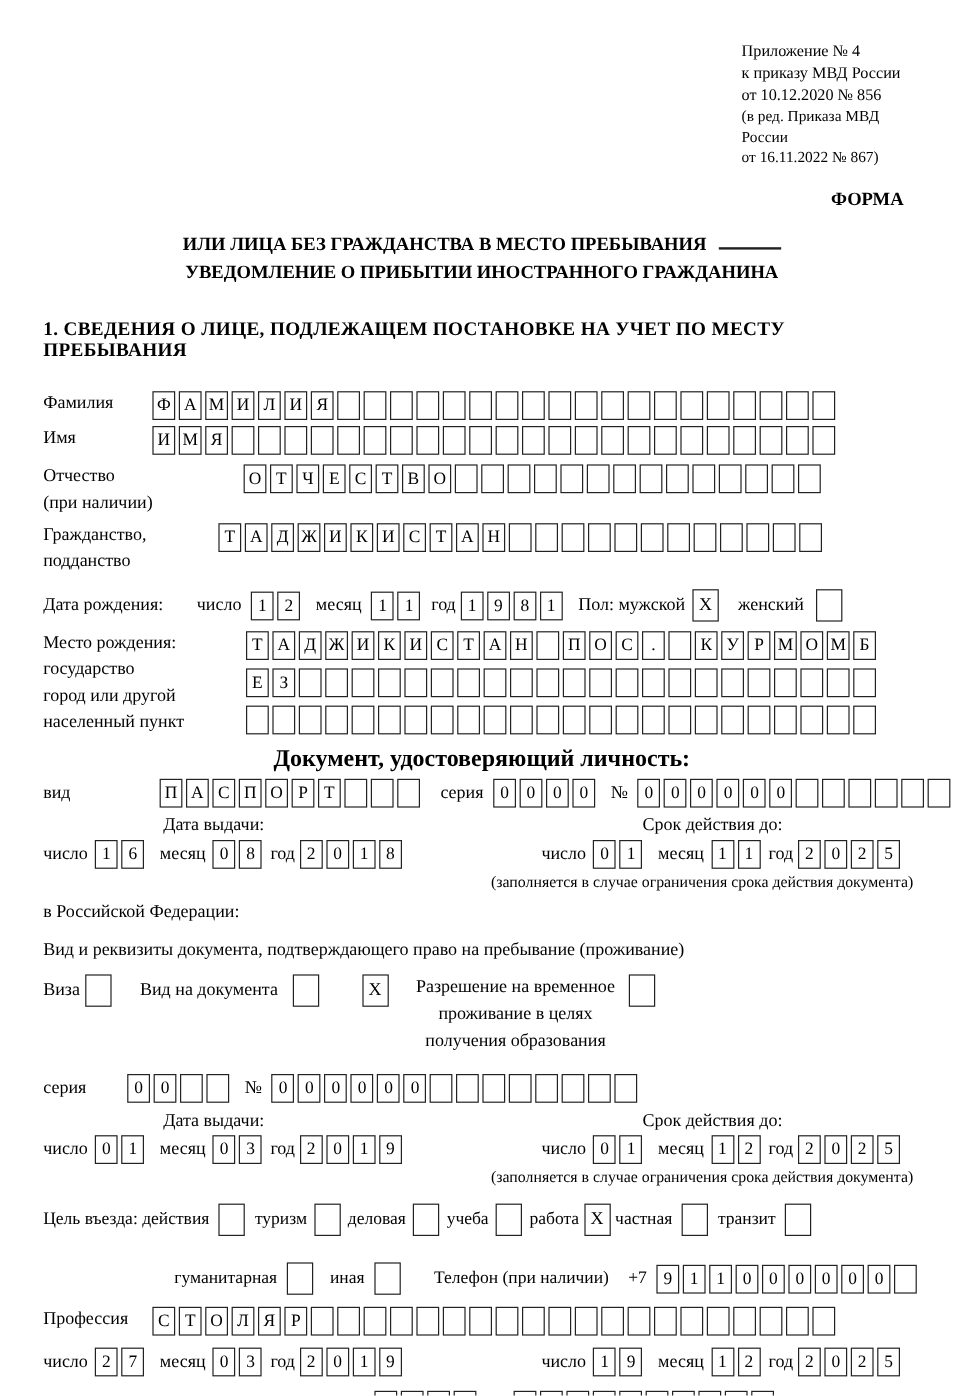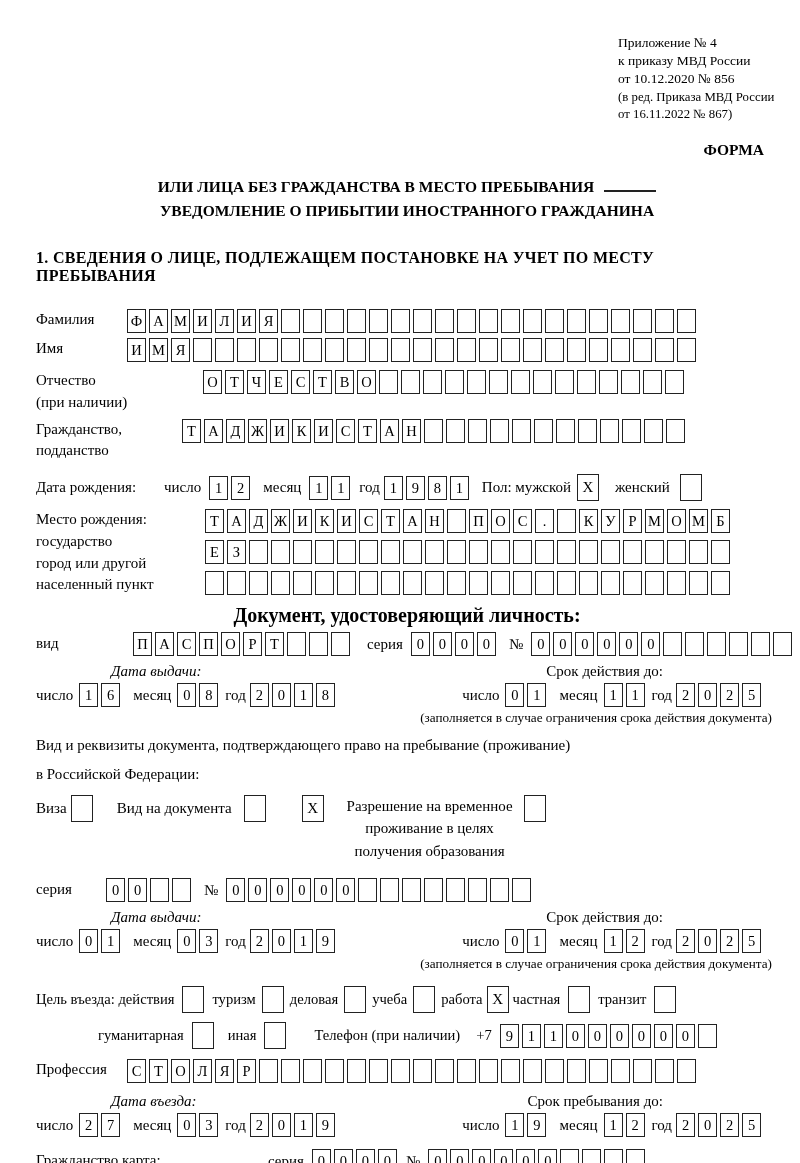--- a/index.html
+++ b/index.html
@@ -1,17 +1,17 @@
 <!DOCTYPE html>
 <html><head>
 <meta charset="utf-8">
 <style>
   html,body{margin:0;padding:0;background:#fff;}
   body{width:800px;height:1163px;overflow:hidden;font-family:"Liberation Serif", serif;color:#000;}
-  .page{box-sizing:border-box;width:800px;height:909px;padding:34px 22px 0 36px;font-size:15px;}
+  .page{box-sizing:border-box;width:800px;height:909px;padding:34px 33px 0 36px;font-size:15px;}
 
   
   .hdr{margin-left:582px;font-size:13.5px;line-height:1.35;}
   .hdr-sub{font-size:12.8px;line-height:1.35;}
   .forma{text-align:right;padding-right:14px;font-weight:bold;font-size:15.5px;margin-top:18px;}
 
   .title{text-align:center;font-weight:bold;font-size:15.5px;margin-top:16px;line-height:1.55;}
   .uline{display:inline-block;width:52px;border-bottom:2px solid #222;height:13px;margin-left:10px;}
 
   .sheading{font-weight:bold;font-size:16px;margin-top:26px;letter-spacing:0.3px;}
@@ -27,32 +27,32 @@
         margin-right:3px;text-align:center;line-height:22px;font-size:14.5px;vertical-align:top;background:#fff;}
   .cellline{margin-bottom:7px;white-space:nowrap;}
   .cbx{display:inline-block;width:20px;height:25px;border:1.5px solid #222;text-align:center;
        line-height:25px;font-size:15px;vertical-align:middle;flex-shrink:0;}
 
   .docheading{text-align:center;font-weight:bold;font-size:20px;margin-top:2px;}
 
   
   .dblock{margin-top:7px;}
   .dlabels{display:flex;}
-  .dlabels .l{margin-left:75px;font-style:italic;}
+  .dlabels .l{margin-left:100px;}
   .dlabels .r{margin-left:auto;margin-right:115px;}
   .drow{display:flex;align-items:center;margin-top:3px;}
   .dgrp{display:flex;align-items:center;flex-shrink:0;}
   .dgrp.right{margin-left:auto;margin-right:14px;}
   .dnote{text-align:right;font-size:13.2px;margin-top:3px;padding-right:6px;}
 
   .introl{margin-top:6px;line-height:1.55;}
   .resrow{display:flex;align-items:flex-start;margin-top:8px;}
   .rlab{text-align:center;line-height:1.5;}
   .prow{display:flex;align-items:center;margin-top:14px;font-size:14.6px;}
-  .prow2{display:flex;align-items:center;margin-top:9px;font-size:14.6px;padding-left:62px;}
+  .prow2{display:flex;align-items:center;margin-top:22px;font-size:14.6px;padding-left:62px;justify-content:flex-end;}
 
   .repsblock{display:flex;align-items:flex-start;margin-top:10px;}
   .repslbl div{line-height:1.55;}
 
   
   .w91{width:91px}.w97{width:97px}.w128{width:128px}.w146{width:146px}.w167{width:167px}
   .w169{width:169px}.w120{width:120px}.w150{width:152px}.w170{width:172px}.w190{width:192px}.w70{width:70px}
   .mr4{margin-right:4px}.mr6{margin-right:6px}.mr8{margin-right:8px}.mr10{margin-right:10px}
   .ml4{margin-left:4px}.ml6{margin-left:6px}.ml8{margin-left:8px}.ml10{margin-left:10px}
   .ml12{margin-left:12px}.ml14{margin-left:14px}.ml16{margin-left:16px}.ml20{margin-left:20px}
@@ -165,22 +165,22 @@
         <span class="cells mr10"><span class="cell">0</span><span class="cell">1</span></span>
         <span class="t mr6">месяц</span>
         <span class="cells mr4"><span class="cell">1</span><span class="cell">1</span></span>
         <span class="t mr4">год</span>
         <span class="cells"><span class="cell">2</span><span class="cell">0</span><span class="cell">2</span><span class="cell">5</span></span>
       </div>
     </div>
     <div class="dnote">(заполняется в случае ограничения срока действия документа)</div>
   </div>
 
+  <div class="introl">в Российской Федерации:</div>
   <div class="introl mt8">Вид и реквизиты документа, подтверждающего право на пребывание (проживание)</div>
-  <div class="introl">в Российской Федерации:</div>
 
   <div class="resrow">
     <div class="inlrow" style="margin-top:0">
       <span class="t">Виза</span>
       <span class="cbx ml4"></span>
     </div>
     <div class="inlrow ml24" style="margin-top:0">
       <span class="t">Вид на документа</span>
       <span class="cbx ml12"></span>
     </div>
@@ -252,24 +252,20 @@
     <span class="t ml16 mr8">+7</span>
     <span class="cells"><span class="cell">9</span><span class="cell">1</span><span class="cell">1</span><span class="cell">0</span><span class="cell">0</span><span class="cell">0</span><span class="cell">0</span><span class="cell">0</span><span class="cell">0</span><span class="cell"></span></span>
   </div>
 
   <div class="frow mt10">
     <div class="lbl w91">Профессия</div>
     <span class="cells"><span class="cell">С</span><span class="cell">Т</span><span class="cell">О</span><span class="cell">Л</span><span class="cell">Я</span><span class="cell">Р</span><span class="cell"></span><span class="cell"></span><span class="cell"></span><span class="cell"></span><span class="cell"></span><span class="cell"></span><span class="cell"></span><span class="cell"></span><span class="cell"></span><span class="cell"></span><span class="cell"></span><span class="cell"></span><span class="cell"></span><span class="cell"></span><span class="cell"></span><span class="cell"></span><span class="cell"></span><span class="cell"></span><span class="cell"></span><span class="cell"></span></span>
   </div>
 
   <div class="dblock mt10">
-    <div class="dlabels">
-      <div class="l">Дата въезда:</div>
-      <div class="r">Срок пребывания до:</div>
-    </div>
     <div class="drow">
       <div class="dgrp">
         <span class="t mr6">число</span>
         <span class="cells mr10"><span class="cell">2</span><span class="cell">7</span></span>
         <span class="t mr6">месяц</span>
         <span class="cells mr4"><span class="cell">0</span><span class="cell">3</span></span>
         <span class="t mr4">год</span>
         <span class="cells"><span class="cell">2</span><span class="cell">0</span><span class="cell">1</span><span class="cell">9</span></span>
       </div>
       <div class="dgrp right">

